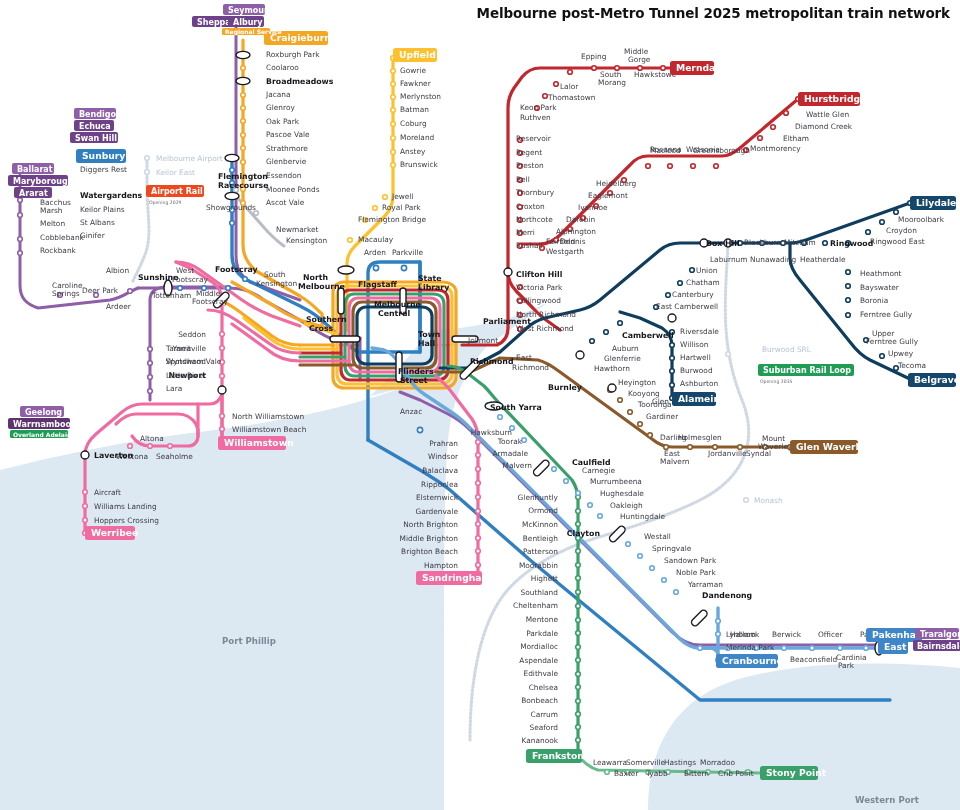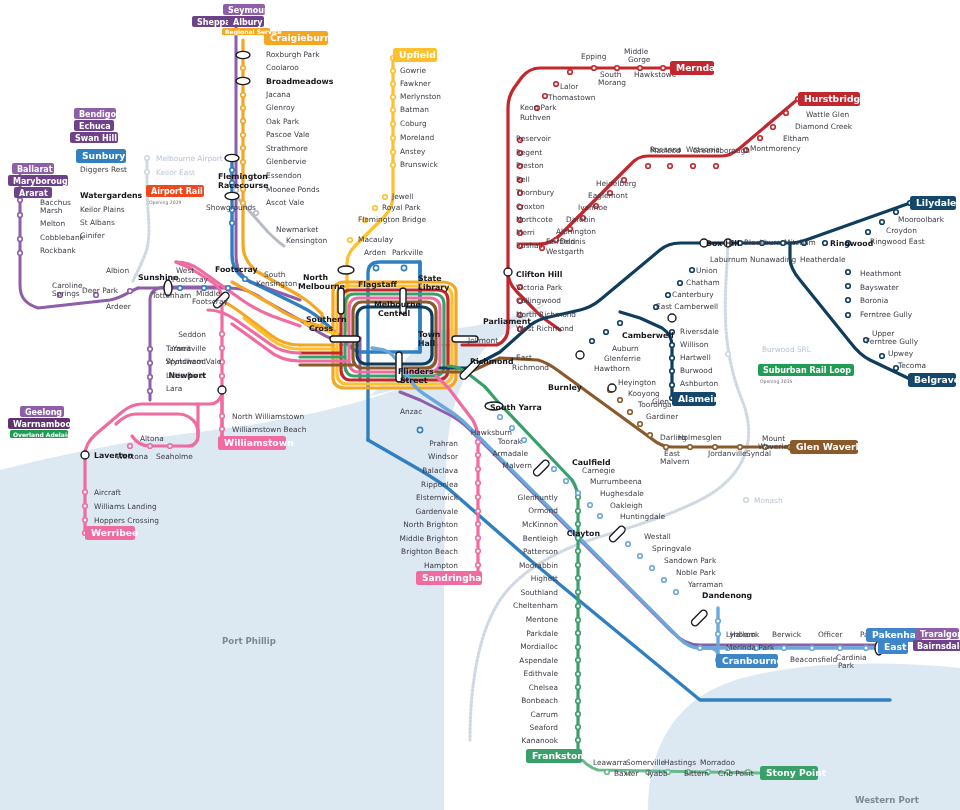--- a/index.html
+++ b/index.html
@@ -24,20 +24,21 @@
   .badge-text{font-size:8px;font-weight:bold;fill:#ffffff;}
   .badge-text-sm{font-size:6px;font-weight:bold;fill:#ffffff;}
   .term-text{font-size:9.2px;font-weight:bold;fill:#ffffff;}
   .open-text{font-size:4.6px;fill:#6b6b75;}
 </style>
 </head>
 <body>
 
 <div id="map-root">
 
+  <div class="title">Melbourne post-Metro Tunnel 2025 metropolitan train network</div>
 
   <svg id="network" viewBox="0 0 960 810">
     <defs>
       <clipPath id="clipAll">
           <rect x="0" y="0" width="960" height="810"></rect>
         </clipPath>
     </defs>
 
     <g>
       <path d="M545,300 L545,360 Q470,372 430,430 Q400,480 395,560 L395,810 L960,810 L960,690

